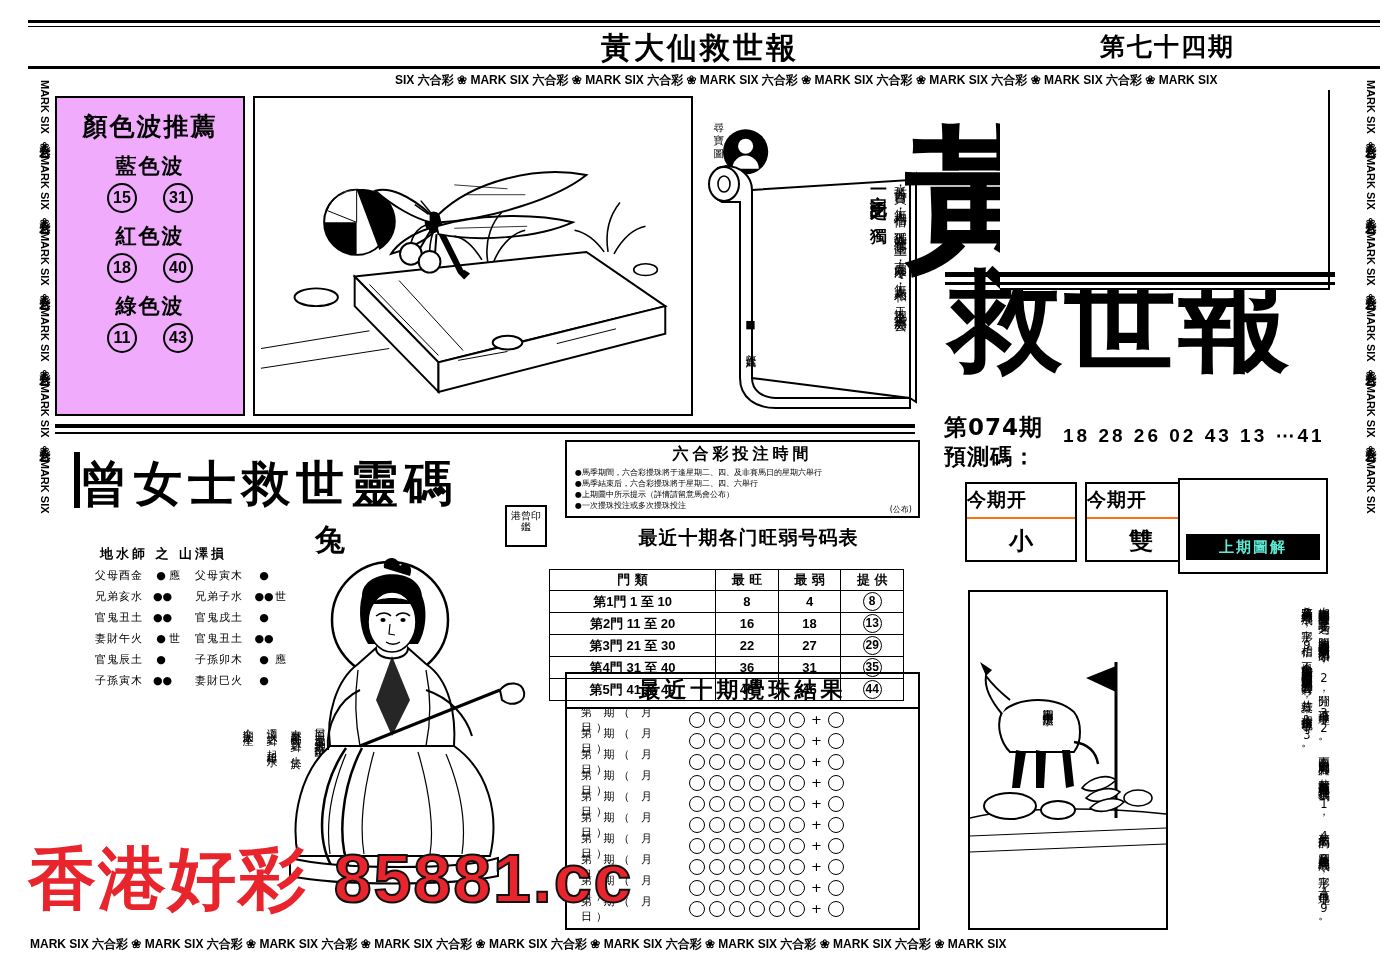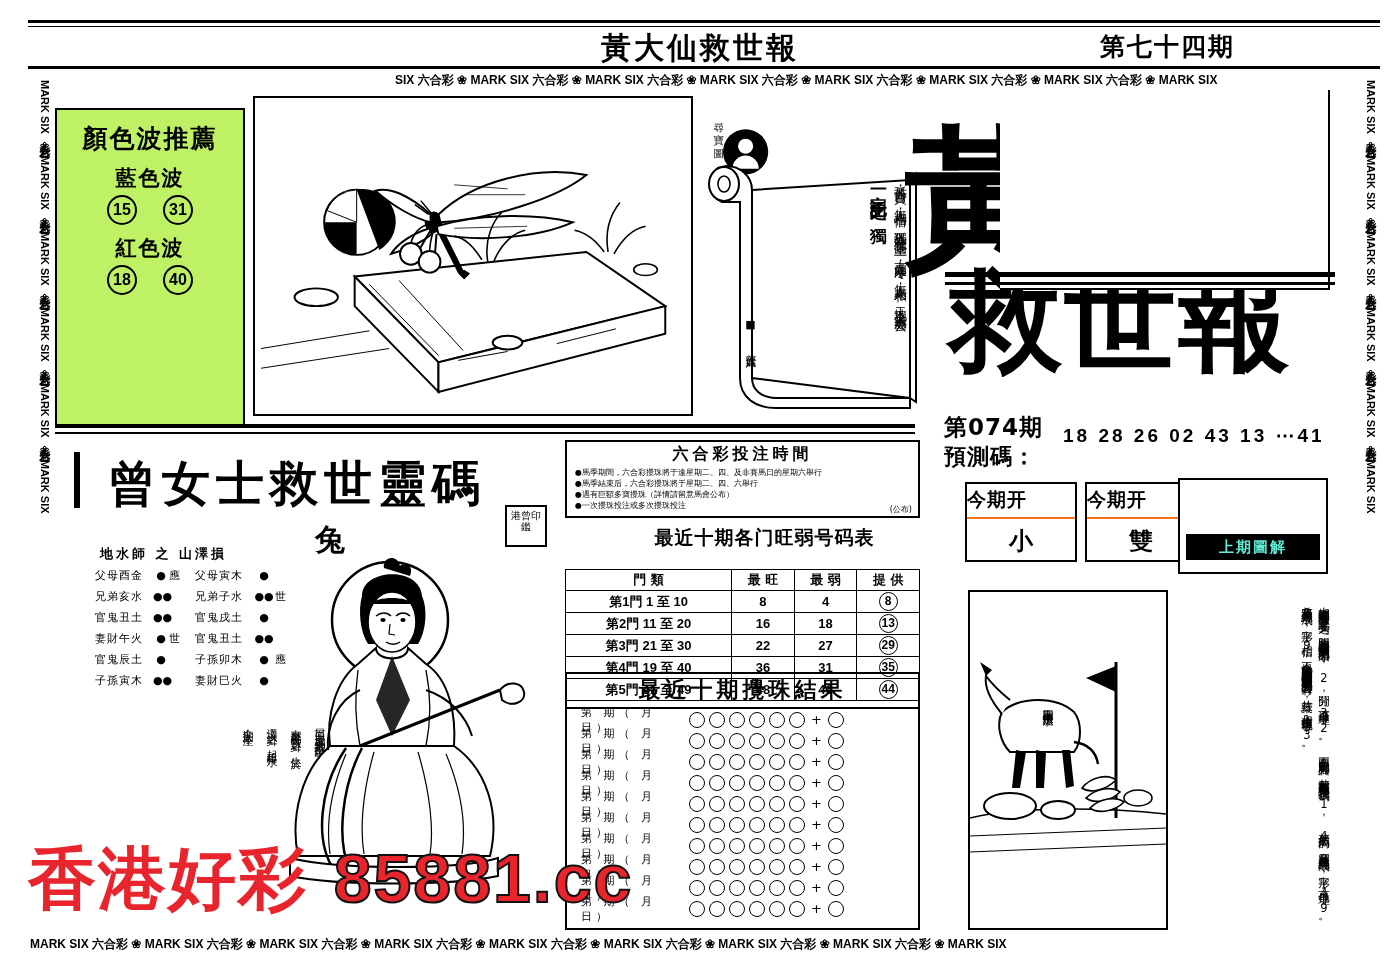--- a/index.html
+++ b/index.html
@@ -47,23 +47,23 @@
     font-family:"DejaVu Sans", sans-serif;
     font-size:30px; font-weight:bold; letter-spacing:3px; text-align:center;
   }
   .hdr-issue {
     position:absolute; left:1100px; top:30px; width:230px; height:34px;
     font-size:25px; font-weight:bold; letter-spacing:2px;
   }
 
   
   .colorwave {
-    position:absolute; left:55px; top:108px; width:190px; height:320px;
+    position:absolute; left:55px; top:96px; width:190px; height:320px;
     border:2px solid #000;
-    background:#bef264;
+    background:#f0abfc;
   }
   .cw-title { text-align:center; font-size:25px; font-weight:bold; letter-spacing:2px; margin-top:12px; }
   .cw-group { margin-top:9px; text-align:center; }
   .cw-label { font-size:21px; font-weight:bold; letter-spacing:2px; }
   .cw-nums { margin-top:3px; display:flex; justify-content:center; gap:26px; }
   .ball {
     width:30px; height:30px; border:2px solid #000; border-radius:50%;
     display:flex; align-items:center; justify-content:center;
     font-size:16px; font-weight:bold; font-family:"Liberation Sans", sans-serif;
   }
@@ -168,21 +168,20 @@
 
   
   .mid-rule { position:absolute; left:55px; top:424px; width:860px; height:4px; background:#000; }
   .mid-rule2 { position:absolute; left:55px; top:432px; width:860px; height:2px; background:#000; }
 
   
   .lady-title {
     position:absolute; left:80px; top:452px; width:470px; height:60px;
     font-size:48px; font-weight:bold; letter-spacing:6px;
     font-family:"DejaVu Sans", sans-serif;
-    margin-left:28px;
   }
   .lady-title-bar { position:absolute; left:74px; top:452px; width:6px; height:56px; background:#000; }
   .rabbit-char {
     position:absolute; left:315px; top:520px; font-size:30px; font-weight:bold;
   }
   .seal {
     position:absolute; left:505px; top:505px; width:42px; height:42px;
     border:2px solid #000; font-size:10px; line-height:11px;
     text-align:center; padding-top:3px; letter-spacing:0px;
   }
@@ -217,21 +216,21 @@
   
   .bet-box {
     position:absolute; left:565px; top:440px; width:355px; height:78px;
     border:2px solid #000;
   }
   .bet-title { text-align:center; font-size:16px; font-weight:bold; letter-spacing:4px; margin-top:2px; }
   .bet-lines { font-size:8px; line-height:11px; padding:2px 6px 0 8px; }
   .bet-note { position:absolute; right:6px; bottom:1px; font-size:8px; }
 
   
-  .hot-wrap { position:absolute; left:565px; top:525px; width:399px; height:140px; }
+  .hot-wrap { position:absolute; left:549px; top:525px; width:399px; height:140px; }
   .hot-title {
     text-align:center; font-size:19px; font-weight:bold; letter-spacing:1px;
   }
   table.hot { border-collapse:collapse; width:355px; margin-top:18px; }
   table.hot th, table.hot td {
     border:1.5px solid #000; text-align:center;
     font-size:13px; font-weight:bold; height:19px;
     font-family:"Liberation Sans", sans-serif;
   }
   table.hot th { font-family:"DejaVu Sans", sans-serif; font-size:13px; }
@@ -325,20 +324,27 @@
     </div>
 
     <div class="cw-group">
       <div class="cw-label">紅色波</div>
       <div class="cw-nums">
         <div class="ball">18</div>
         <div class="ball">40</div>
       </div>
     </div>
 
+    <div class="cw-group">
+      <div class="cw-label">綠色波</div>
+      <div class="cw-nums">
+        <div class="ball">11</div>
+        <div class="ball">43</div>
+      </div>
+    </div>
   </div>
 
   <div class="art-box">
     <svg class="art-inner" viewBox="0 0 430 310">
 
       <polygon points="95,175 330,150 410,205 180,262" fill="#fff" stroke="#000" stroke-width="2"></polygon>
       <polygon points="95,175 95,205 180,292 180,262" fill="#fff" stroke="#000" stroke-width="2"></polygon>
       <polygon points="180,262 180,292 410,233 410,205" fill="#fff" stroke="#000" stroke-width="2"></polygon>
       <line x1="110" y1="183" x2="180" y2="255" stroke="#000" stroke-width="1"></line>
       <line x1="140" y1="179" x2="205" y2="250" stroke="#000" stroke-width="1"></line>
@@ -538,21 +544,21 @@
     <path d="M112 208 C92 246 86 300 100 330" stroke="#000" stroke-width="2.5" fill="none"></path>
 
     <path d="M40 318 C90 330 210 330 248 318 L248 336 C200 346 88 346 40 336 Z" fill="#fff" stroke="#000" stroke-width="2"></path>
   </svg>
 
   <div class="bet-box">
     <div class="bet-title">六合彩投注時間</div>
     <div class="bet-lines">
       <div>●馬季期間，六合彩攪珠將于逢星期二、四、及非賽馬日的星期六舉行</div>
       <div>●馬季結束后，六合彩攪珠將于星期二、四、六舉行</div>
-      <div>●遇有巨額多寶攪珠（詳情請留意馬會公布）</div>
+      <div>●上期圖中所示提示（詳情請留意馬會公布）</div>
       <div>●一次攪珠投注或多次攪珠投注</div>
     </div>
     <div class="bet-note">(公布)</div>
   </div>
 
   <div class="hot-wrap">
     <div class="hot-title">最近十期各门旺弱号码表</div>
     <table class="hot">
       <tbody>
           <tr>
@@ -573,21 +579,21 @@
         <td>18</td>
         <td><span class="hot-circle">13</span></td>
       </tr>
       <tr>
         <td>第3門 21 至 30</td>
         <td>22</td>
         <td>27</td>
         <td><span class="hot-circle">29</span></td>
       </tr>
       <tr>
-        <td>第4門 19 至 40</td>
+        <td>第4門 31 至 40</td>
         <td>36</td>
         <td>31</td>
         <td><span class="hot-circle">35</span></td>
       </tr>
       <tr>
         <td>第5門 41 至 49</td>
         <td>48</td>
         <td>46</td>
         <td><span class="hot-circle">44</span></td>
       </tr>

